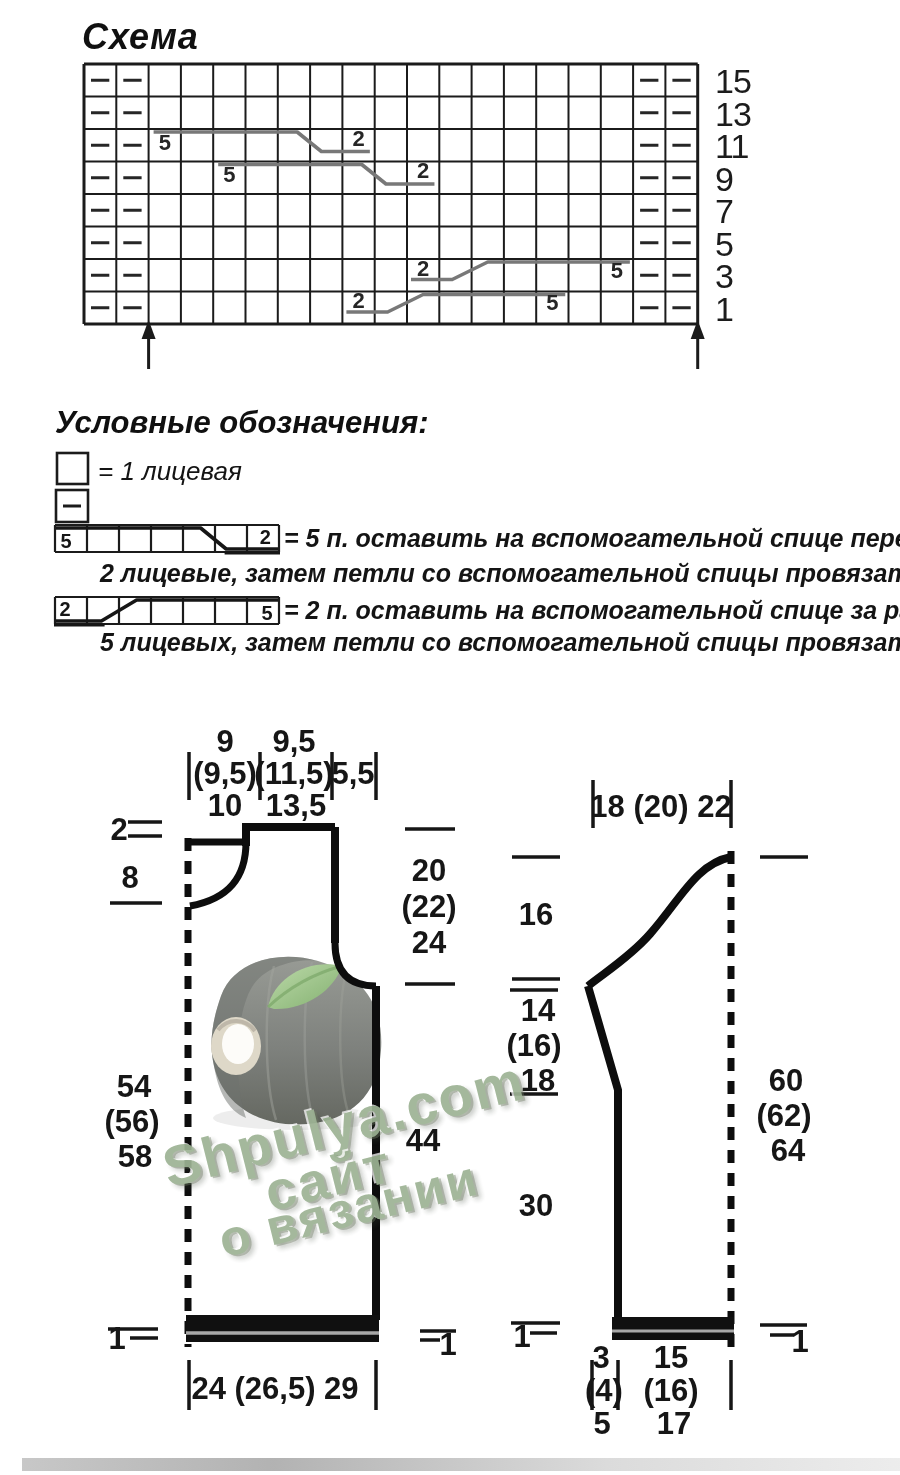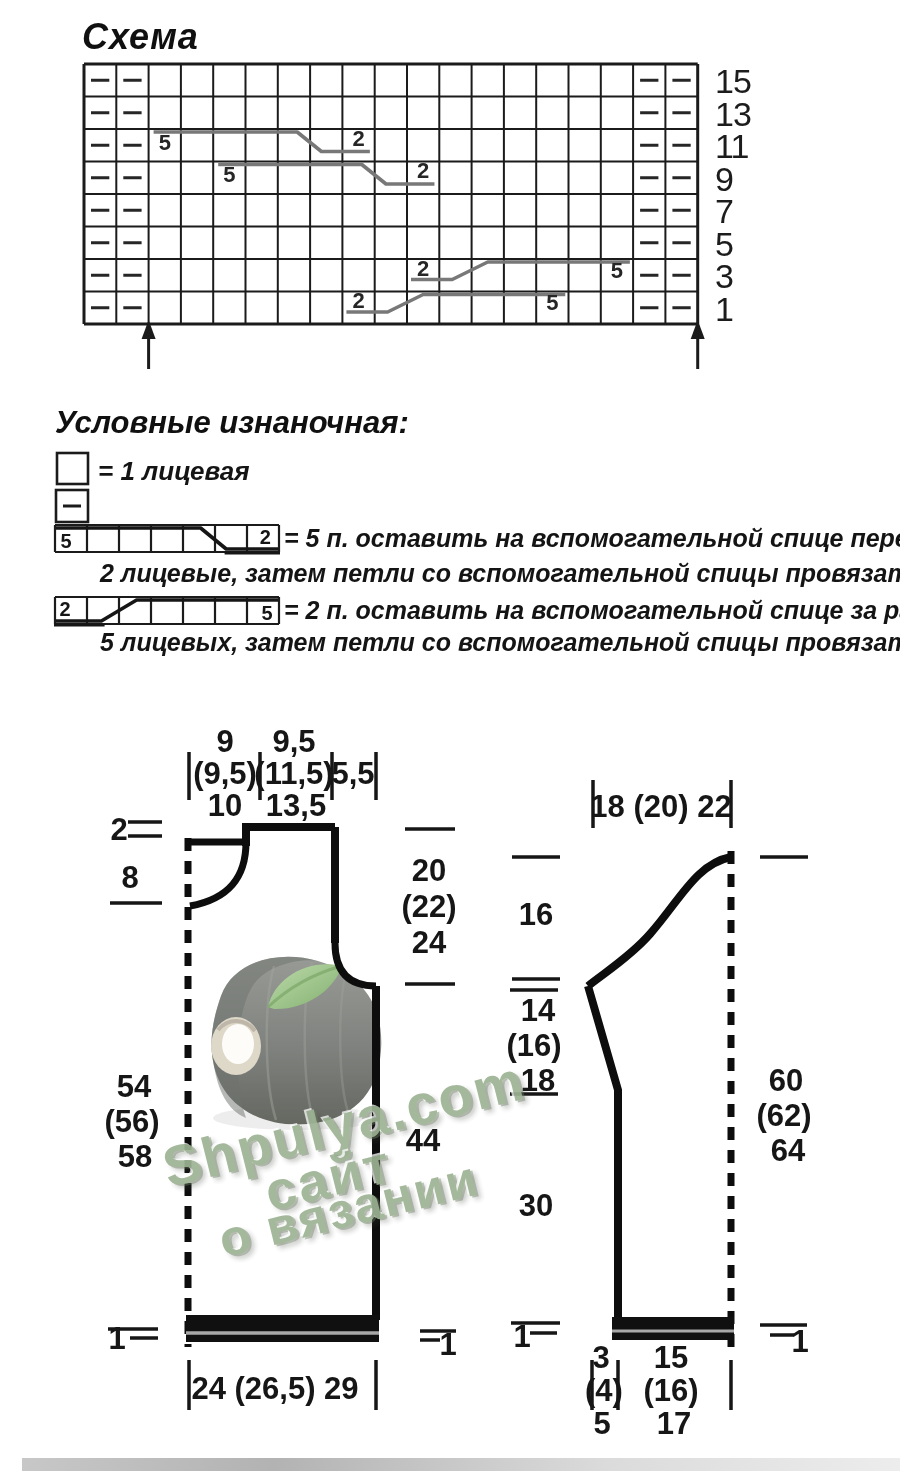--- a/index.html
+++ b/index.html
@@ -2,21 +2,21 @@
 <html><head>
 <meta charset="utf-8">
 <style>
   html,body{margin:0;padding:0;background:#fff;}
   .page{position:relative;width:900px;height:1475px;background:#fff;overflow:hidden;
         font-family:"Liberation Sans",sans-serif;color:#161616;margin-left:22px;}
   svg.layer{position:absolute;}
   .title{position:absolute;font-style:italic;font-weight:700;color:#101010;}
   .chart-title{left:60px;top:16px;font-size:36px;letter-spacing:1px;}
   .legend-title{left:33px;top:405px;font-size:31px;}
-  .lt{position:absolute;font-style:italic;font-weight:700;font-size:26px;color:#141414;white-space:nowrap;}
+  .lt{position:absolute;font-style:italic;font-weight:400;font-size:26px;color:#141414;white-space:nowrap;}
   .lp{position:absolute;font-style:italic;font-weight:600;font-size:25px;color:#141414;white-space:nowrap;}
   .m{font:700 31px "Liberation Sans",sans-serif;fill:#161616;text-anchor:middle;dominant-baseline:central;}
   .tk{stroke:#161616;stroke-width:3.5;fill:none;}
   .ol{stroke:#0d0d0d;fill:none;}
   .wm{position:absolute;font-weight:700;color:#9db394;opacity:.92;white-space:nowrap;
       transform:rotate(-14deg);transform-origin:0 50%;letter-spacing:2px;
       text-shadow:-2px -2px 0 rgba(255,255,255,.8), 2px 2px 0 rgba(110,125,100,.45), 4px 5px 5px rgba(60,70,55,.3);}
   .wm1{left:142px;top:1136px;font-size:56px;}
   .wm2{left:244px;top:1162px;font-size:54px;}
   .wm3{left:198px;top:1212px;font-size:50px;}
@@ -128,21 +128,21 @@
       <g>
         <line x1="126.6" y1="336" x2="126.6" y2="369" stroke="#1b1b1b" stroke-width="3"></line>
         <polygon points="119.6,339 133.6,339 126.6,320" fill="#1b1b1b"></polygon>
       </g>
       <g>
         <line x1="675.6999999999999" y1="336" x2="675.6999999999999" y2="369" stroke="#1b1b1b" stroke-width="3"></line>
         <polygon points="668.6999999999999,339 682.6999999999999,339 675.6999999999999,320" fill="#1b1b1b"></polygon>
       </g>
     </svg>
 
-  <div class="legend-title title">Условные изнаночная:</div>
+  <div class="legend-title title">Условные обозначения:</div>
 
   <svg class="layer" style="left:33px;top:451px;width:38px;height:36px" viewBox="0 0 38 36">
     <rect x="2" y="2" width="31" height="31" fill="none" stroke="#1b1b1b" stroke-width="2.6"></rect>
   </svg>
   <div class="lt" style="left:76px;top:456px">= 1 лицевая</div>
 
   <svg class="layer" style="left:32px;top:488px;width:38px;height:36px" viewBox="0 0 38 36">
     <rect x="2" y="2" width="32" height="32" fill="none" stroke="#1b1b1b" stroke-width="2.6"></rect>
     <line x1="9" y1="18" x2="27" y2="18" stroke="#1b1b1b" stroke-width="3"></line>
   </svg>

